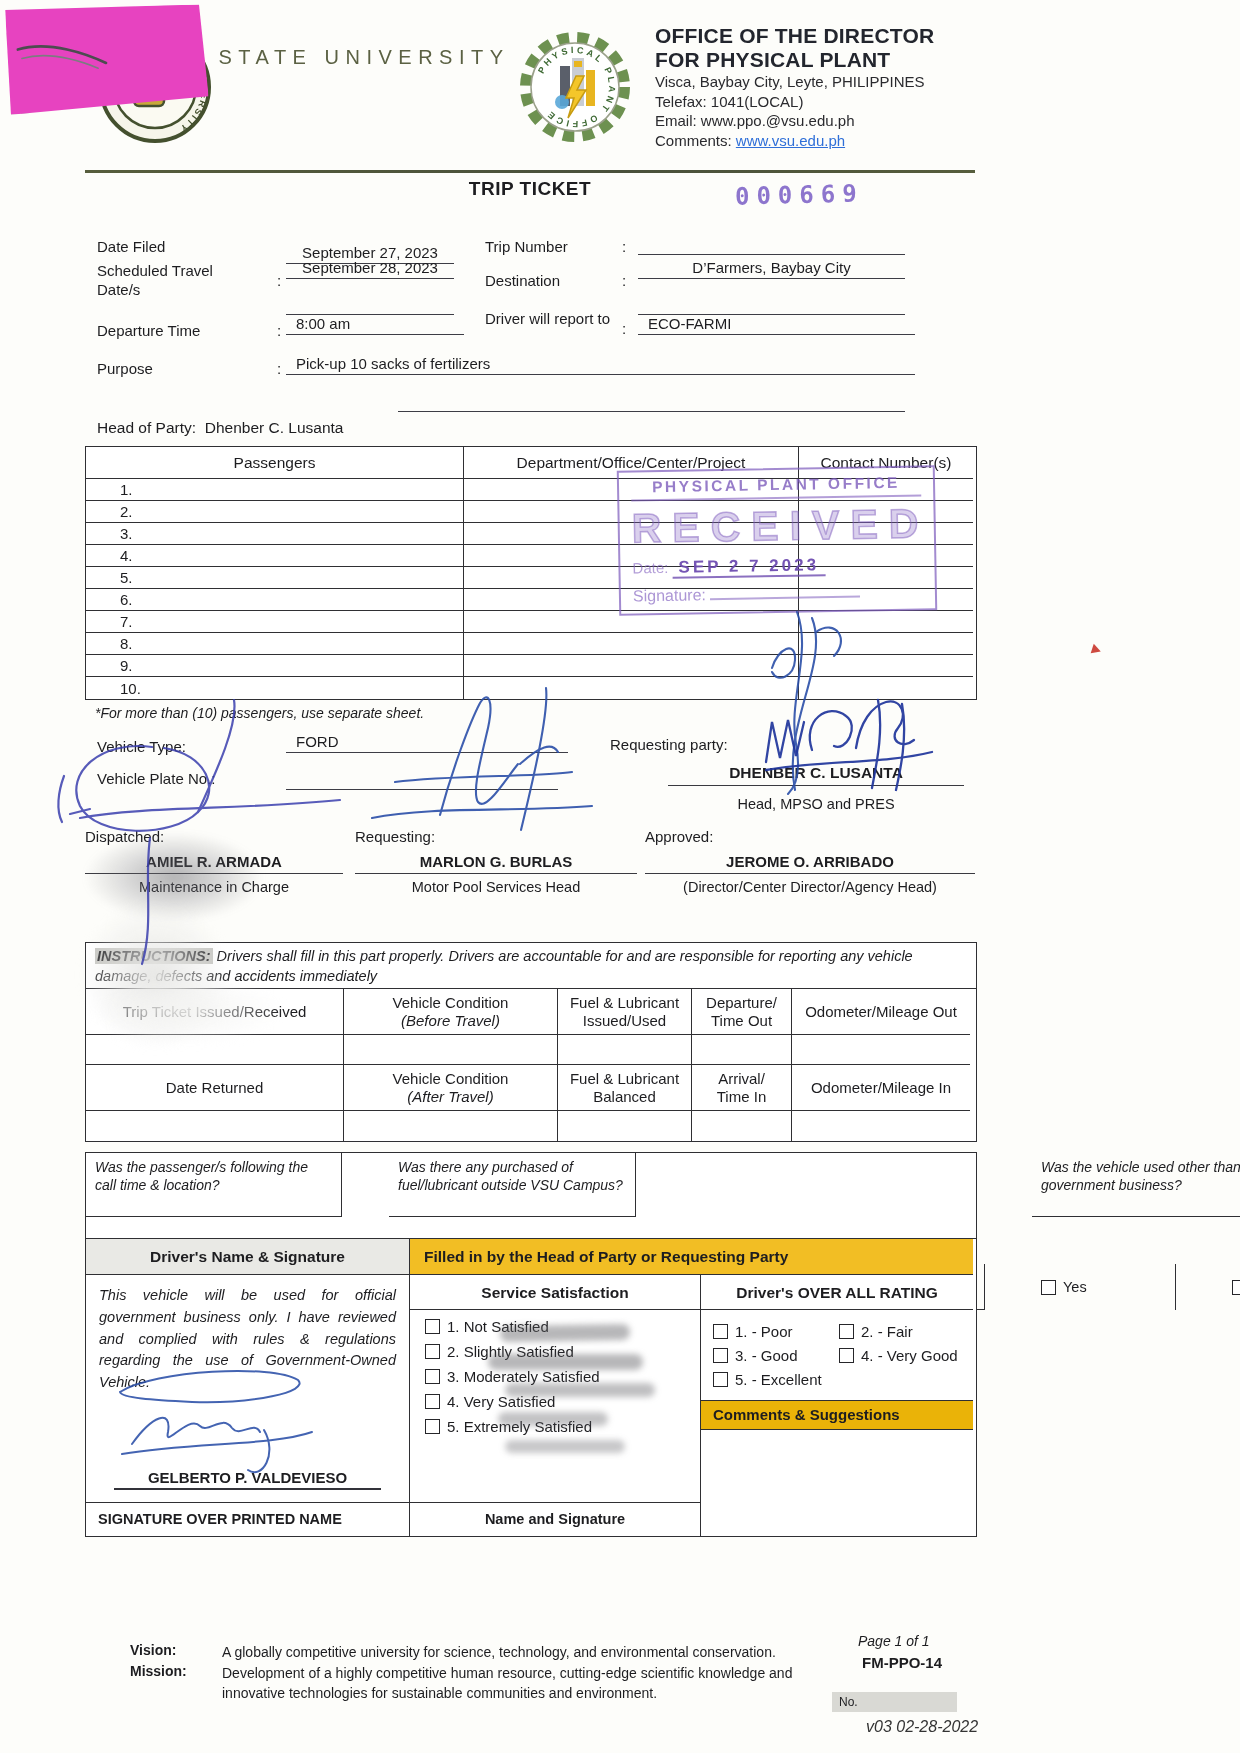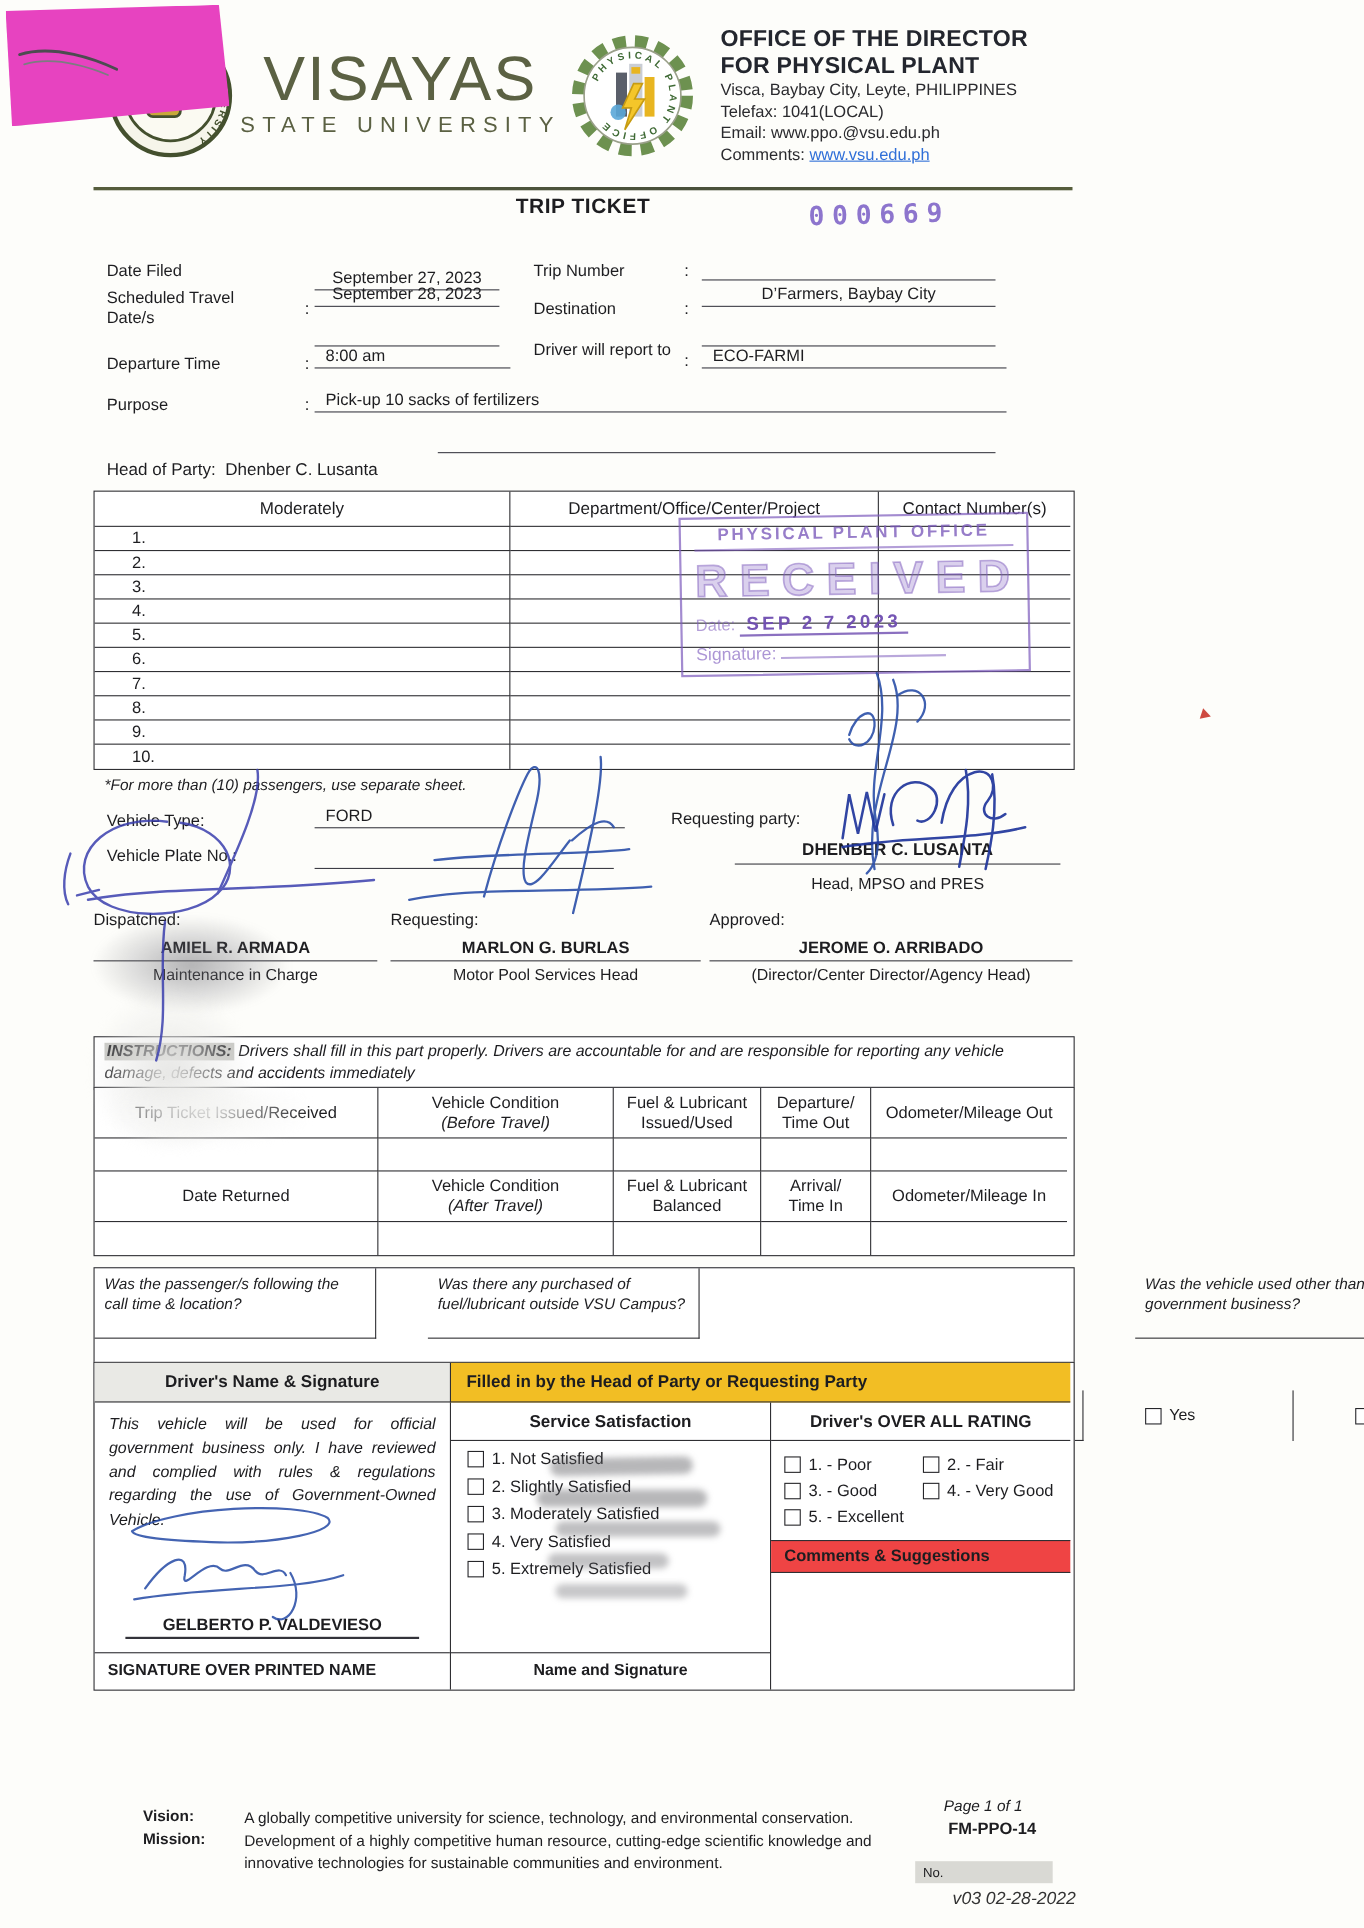--- a/index.html
+++ b/index.html
@@ -67,21 +67,21 @@
          font-size:15px;}
   .stm{font-style:italic;font-size:14.5px;line-height:1.5;text-align:justify;padding:10px 13px 0;}
   .dname{margin:auto 28px 12px;border-bottom:2px solid #33333a;text-align:center;
          font-weight:bold;padding-bottom:2px;}
   .cfoot{border-top:1.4px solid #2f2f33;font-weight:bold;font-size:14.5px;padding:8px 4px 9px;}
   .opt{display:flex;align-items:center;padding:8px 0 0 15px;}
   .sat-title,.rate-title{font-weight:bold;text-align:center;padding:9px 0 7px;
                          border-bottom:1.4px solid #2f2f33;font-size:15.5px;}
   .rate-grid{display:grid;grid-template-columns:1fr 1fr;padding:6px 8px 4px 12px;}
   .rate-grid .opt{padding:7px 0 0 0;}
-  .comments{background:#ef4444;font-weight:bold;padding:5px 0 6px 12px;margin-top:8px;
+  .comments{background:#eab308;font-weight:bold;padding:5px 0 6px 12px;margin-top:8px;
             border-top:1.4px solid #2f2f33;border-bottom:1.4px solid #2f2f33;}
   
   .foot-lab{font-weight:bold;font-size:14px;}
   .foot-tx{font-size:14px;line-height:1.45;}
   .pg{font-style:italic;font-size:14px;}
   .fm{font-weight:bold;font-size:15px;}
   .ver{font-style:italic;font-size:16px;color:#333;margin-top:44px;}
   .nobox{background:#d9d9d4;font-size:12px;padding:3px 0 3px 7px;}
   
   .smudge{position:absolute;pointer-events:none;border-radius:50%;}
@@ -111,21 +111,20 @@
   </div>
 
   <div class="abs sticky" style="left:6px;top:6px;width:202px;height:107px;">
     <svg width="202" height="107" viewBox="0 0 202 107">
       <path d="M12,42 C44,33 82,48 100,57" stroke="#4c4c50" stroke-width="2.6" fill="none" stroke-linecap="round"></path>
       <path d="M16,51 C46,43 78,56 92,62" stroke="#7c7c80" stroke-width="1.6" fill="none" stroke-linecap="round"></path>
     </svg>
   </div>
 
   <div class="abs wordmark" style="left:216px;top:44px;width:296px;">
-    <div class="wm1">VISAYAS</div>
     <div class="wm2">STATE UNIVERSITY</div>
   </div>
 
   <div class="abs" style="left:516px;top:28px;width:118px;height:118px;">
     <svg width="118" height="118" viewBox="0 0 118 118">
       <circle cx="59" cy="59" r="48" fill="none" stroke="#6d9150" stroke-width="14" stroke-dasharray="11 8"></circle>
       <circle cx="59" cy="59" r="44" fill="#ffffff" stroke="#9aa08a" stroke-width="1.5"></circle>
       <defs>
           <path id="ppoArc" d="M 59,59 m -34,0 a 34,34 0 1 1 68,0 a 34,34 0 1 1 -68,0"></path>
         </defs>
@@ -184,21 +183,21 @@
   <div class="abs lbl" style="left:485px;top:310px;width:132px;">Driver will report to</div>
   <div class="colon" style="left:622px;top:320px;">:</div>
   <div class="fline left" style="left:638px;top:313px;width:267px;">ECO-FARMI</div>
 
   <div class="abs lbl" style="left:97px;top:418px;font-size:15.5px;">
     <span>Head of Party:</span>&nbsp;
     <span>Dhenber C. Lusanta</span>
   </div>
 
   <div class="abs grid" style="left:85px;top:446px;width:890px;grid-template-columns:378px 335px 174px;grid-auto-rows:22px;grid-template-rows:32px;">
-    <div class="gc" style="font-size:15.5px;">Moderately</div>
+    <div class="gc" style="font-size:15.5px;">Passengers</div>
     <div class="gc" style="font-size:15.5px;">Department/Office/Center/Project</div>
     <div class="gc noR" style="font-size:15.5px;">Contact Number(s)</div>
 
     <div class="gc num">1.</div>
       <div class="gc"></div>
       <div class="gc noR"></div>
     <div class="gc num">2.</div>
       <div class="gc"></div>
       <div class="gc noR"></div>
     <div class="gc num">3.</div>

